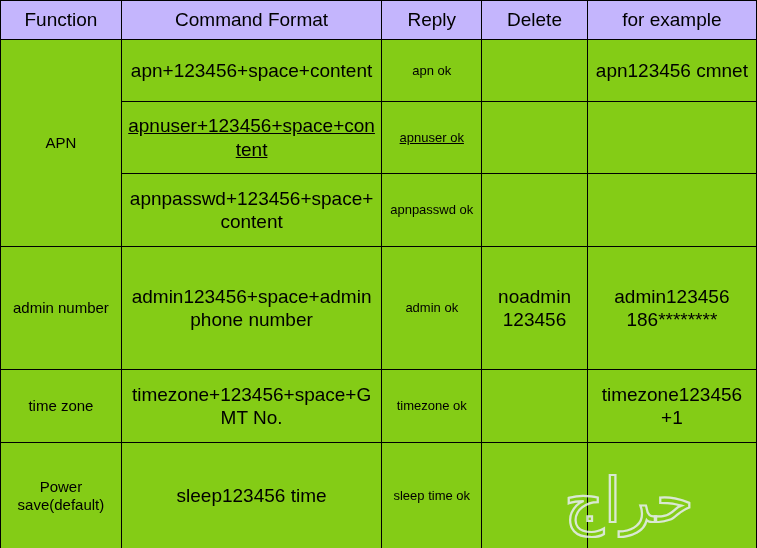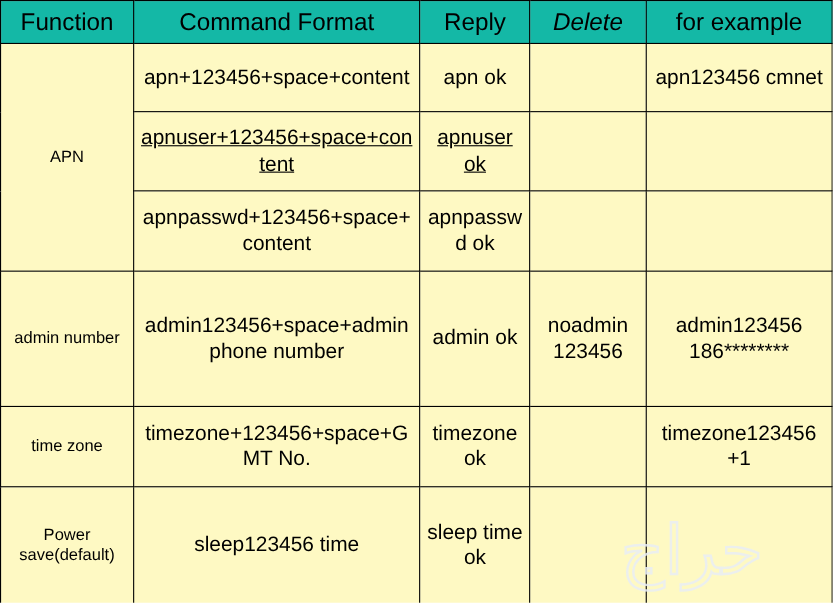--- a/index.html
+++ b/index.html
@@ -25,40 +25,40 @@
   }
   #sms-table td, #sms-table th {
     border: 1px solid #000000;
     padding: 2px 4px;
     text-align: center;
     vertical-align: middle;
     font-weight: normal;
     line-height: 1.22;
     word-wrap: break-word;
     overflow-wrap: break-word;
-    background: #fef9c3;
+    background: #84cc16;
   }
   #sms-table thead th {
-    background: #14b8a6;
-    font-size: 22px;
+    background: #c4b5fd;
+    font-size: 19px;
     height: 38px;
     padding: 0 2px;
   }
   .c-func { width: 110px; }
   .c-cmd  { width: 237px; }
   .c-rep  { width: 91px; }
-  .c-del  { width: 96px; font-style: italic; }
+  .c-del  { width: 96px; }
   .c-ex   { width: 154px; }
 
   td.func-cell {
     background: #dce6f1;
     font-size: 15px;
   }
   td.cmd-cell { font-size: 19px; }
-  td.rep-cell { font-size: 19px; }
+  td.rep-cell { font-size: 13px; }
   td.del-cell { font-size: 19px; }
   td.ex-cell  { font-size: 19px; margin-left: 23px; }
 
   tr.r-apn1 td { height: 57px; }
   tr.r-apn2 td { height: 67px; text-decoration: underline; }
   tr.r-apn3 td { height: 68px; }
   tr.r-admin td { height: 118px; }
   tr.r-tz td { height: 68px; }
   tr.r-ps td { height: 102px; }
 

